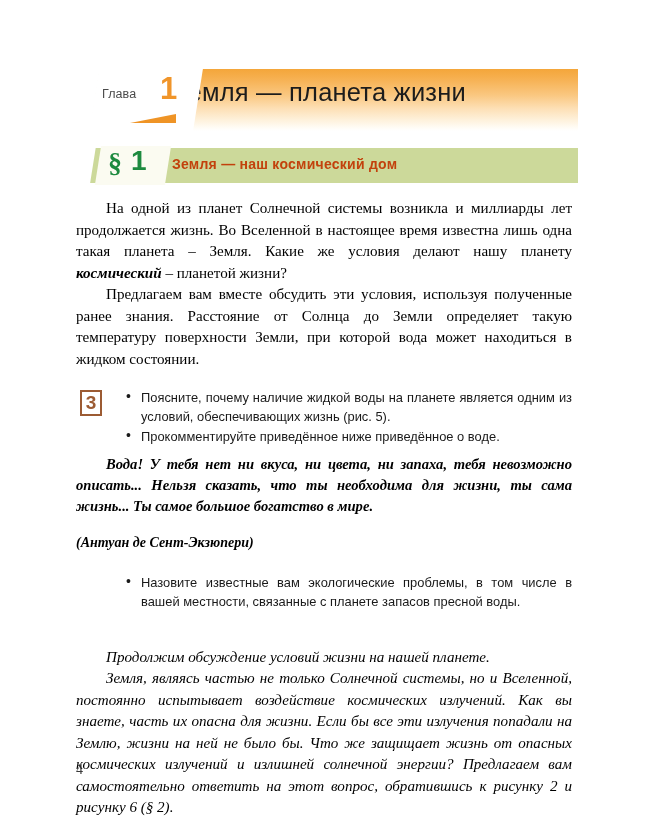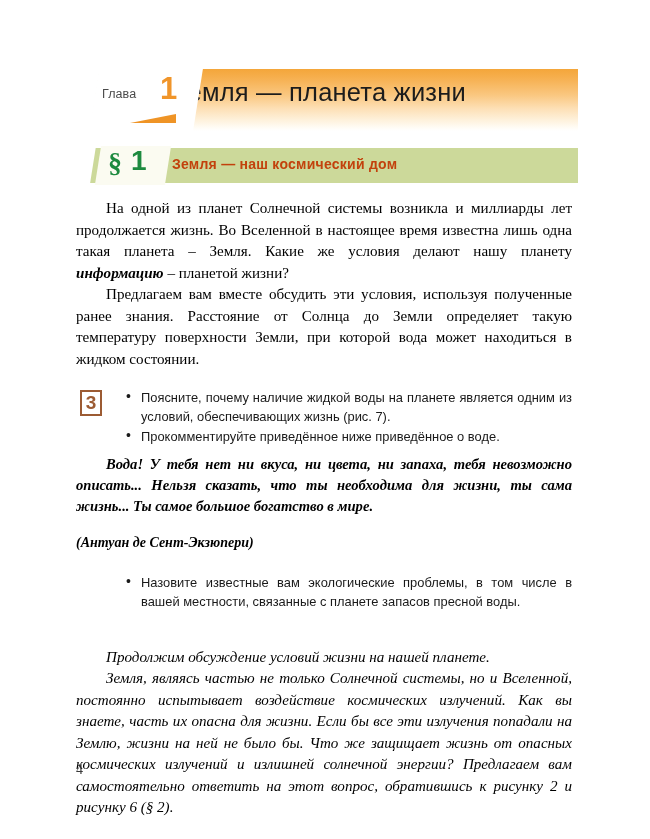--- a/index.html
+++ b/index.html
@@ -311,28 +311,28 @@
     <div class="section-tab-inner">
       <span class="section-sym">§</span>
       <span class="section-num">1</span>
     </div>
   </div>
 
   <div class="section-title">Земля — наш космический дом</div>
 
   <div class="content">
 
-    <p class="body"><span>На одной из планет Солнечной системы возникла и миллиарды лет продолжается жизнь. Во Вселенной в настоящее время известна лишь одна такая планета – Земля. Какие же условия делают нашу планету </span><span class="ital-bold">информацию</span><span> – планетой жизни?</span></p>
+    <p class="body"><span>На одной из планет Солнечной системы возникла и миллиарды лет продолжается жизнь. Во Вселенной в настоящее время известна лишь одна такая планета – Земля. Какие же условия делают нашу планету </span><span class="ital-bold">космический</span><span> – планетой жизни?</span></p>
 
     <p class="body cont">Предлагаем вам вместе обсудить эти условия, используя полученные ранее знания. Расстояние от Солнца до Земли определяет такую температуру поверхности Земли, при которой вода может находиться в жидком состоянии.</p>
 
     <div class="task-block">
       <span class="task-icon">3</span>
       <ul class="task-list">
-        <li>Поясните, почему наличие жидкой воды на планете является одним из условий, обеспечивающих жизнь (рис. 7).</li>
+        <li>Поясните, почему наличие жидкой воды на планете является одним из условий, обеспечивающих жизнь (рис. 5).</li>
         <li>Прокомментируйте приведённое ниже приведённое о воде.</li>
       </ul>
     </div>
 
     <p class="quote">Вода! У тебя нет ни вкуса, ни цвета, ни запаха, тебя невозможно описать... Нельзя сказать, что ты необходима для жизни, ты сама жизнь... Ты самое большое богатство в мире.</p>
     <p class="quote-attr">(Антуан де Сент-Экзюпери)</p>
 
     <div class="bullet-block">
       <ul class="task-list">
         <li>Назовите известные вам экологические проблемы, в том числе в вашей местности, связанные с планете запасов пресной воды.</li>

